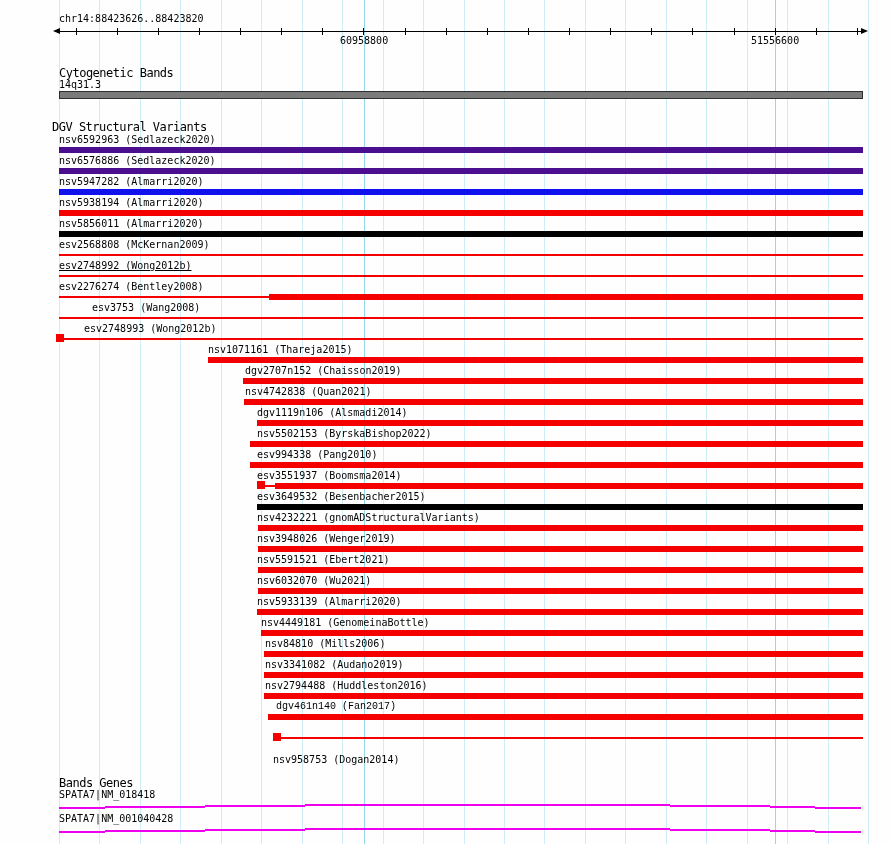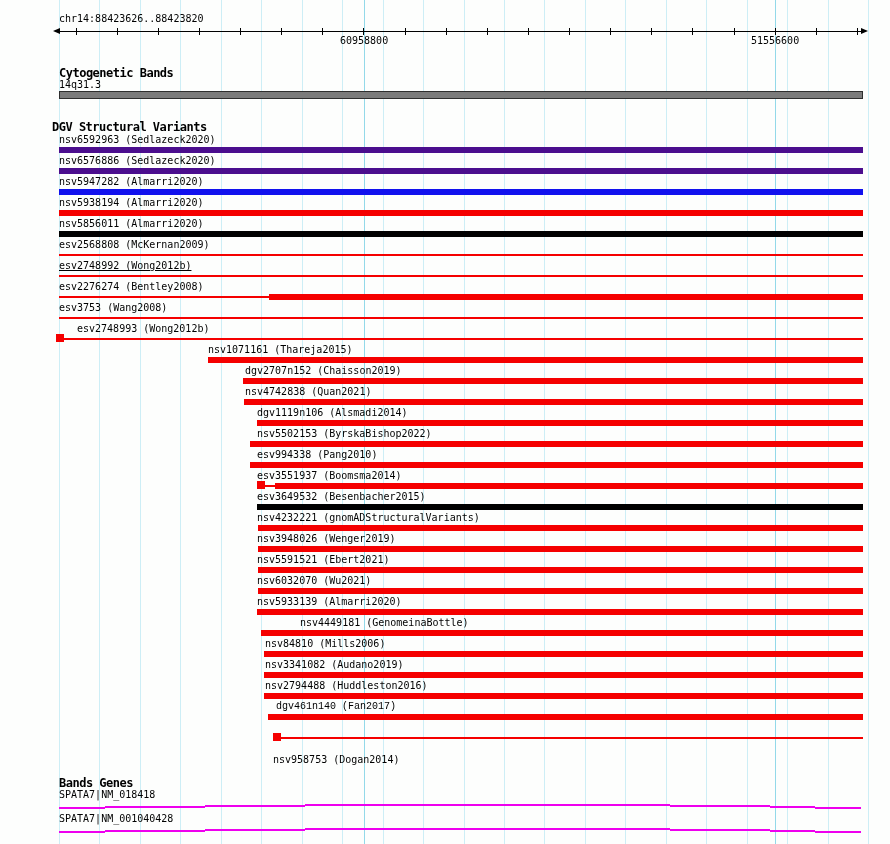--- a/index.html
+++ b/index.html
@@ -4,21 +4,21 @@
 <style>
   html,body{margin:0;padding:0;}
   body{
     width:890px;height:844px;position:relative;overflow:hidden;
     background:#fdfefd;
     font-family:"DejaVu Sans Mono","Liberation Mono",monospace;
   }
   .gridline{position:absolute;top:0;height:844px;width:1px;background:#cdeef6;z-index:0;}
   .gridline.dark{background:#93d9e9;}
   .txt{position:absolute;font-size:10px;line-height:11px;color:#000;white-space:pre;z-index:3;}
-  .hdr{position:absolute;font-size:12px;line-height:12px;font-weight:bold;color:#000;white-space:pre;letter-spacing:-0.5px;z-index:3;}
+  .hdr{position:absolute;font-size:12px;line-height:12px;font-weight:normal;color:#000;white-space:pre;letter-spacing:-0.5px;z-index:3;}
   .axisline{position:absolute;height:1px;background:#000;z-index:2;}
   .tick{position:absolute;width:1px;background:#000;z-index:2;}
   .arrow{position:absolute;width:0;height:0;z-index:2;}
   .arrow.left{border-top:3px solid transparent;border-bottom:3px solid transparent;border-right:7px solid #000;}
   .arrow.right{border-top:3px solid transparent;border-bottom:3px solid transparent;border-left:7px solid #000;}
   .cytoband{position:absolute;background:#7b7b7b;border:1px solid #2e2e2e;z-index:2;}
   .seg{position:absolute;z-index:2;}
 </style>
 </head>
 <body>
@@ -111,25 +111,25 @@
     <div style="position: absolute; left: 0px; top: 0px;">
       <div class="txt" style="left: 59px; top: 260px; text-decoration: underline;">esv2748992 (Wong2012b)</div>
       <div class="seg" style="left: 59px; width: 804px; background: rgb(245, 0, 0); top: 275px; height: 1.5px;"></div>
     </div>
     <div style="position: absolute; left: 0px; top: 0px;">
       <div class="txt" style="left: 59px; top: 281px;">esv2276274 (Bentley2008)</div>
       <div class="seg" style="left: 59px; width: 210px; background: rgb(245, 0, 0); top: 296px; height: 1.5px;"></div>
       <div class="seg" style="left: 269px; width: 594px; background: rgb(245, 0, 0); top: 294px; height: 6px;"></div>
     </div>
     <div style="position: absolute; left: 0px; top: 0px;">
-      <div class="txt" style="left: 59px; top: 302px;">esv3753 (Wang2008)</div>
+      <div class="txt" style="left: 59px; top: 302px; padding-left: 33px;">esv3753 (Wang2008)</div>
       <div class="seg" style="left: 59px; width: 804px; background: rgb(245, 0, 0); top: 317px; height: 1.5px;"></div>
     </div>
     <div style="position: absolute; left: 0px; top: 0px;">
-      <div class="txt" style="left: 59px; top: 323px; padding-left: 18px;">esv2748993 (Wong2012b)</div>
+      <div class="txt" style="left: 66px; top: 323px; padding-left: 18px;">esv2748993 (Wong2012b)</div>
       <div class="seg" style="left: 56px; width: 8px; background: rgb(245, 0, 0); top: 334px; height: 8px;"></div>
       <div class="seg" style="left: 64px; width: 799px; background: rgb(245, 0, 0); top: 338px; height: 1.5px;"></div>
     </div>
     <div style="position: absolute; left: 0px; top: 0px;">
       <div class="txt" style="left: 208px; top: 344px;">nsv1071161 (Thareja2015)</div>
       <div class="seg" style="left: 208px; width: 655px; background: rgb(245, 0, 0); top: 357px; height: 6px;"></div>
     </div>
     <div style="position: absolute; left: 0px; top: 0px;">
       <div class="txt" style="left: 245px; top: 365px;">dgv2707n152 (Chaisson2019)</div>
       <div class="seg" style="left: 243px; width: 620px; background: rgb(245, 0, 0); top: 378px; height: 6px;"></div>
@@ -174,21 +174,21 @@
     </div>
     <div style="position: absolute; left: 0px; top: 0px;">
       <div class="txt" style="left: 257px; top: 575px;">nsv6032070 (Wu2021)</div>
       <div class="seg" style="left: 258px; width: 605px; background: rgb(245, 0, 0); top: 588px; height: 6px;"></div>
     </div>
     <div style="position: absolute; left: 0px; top: 0px;">
       <div class="txt" style="left: 257px; top: 596px;">nsv5933139 (Almarri2020)</div>
       <div class="seg" style="left: 257px; width: 606px; background: rgb(245, 0, 0); top: 609px; height: 6px;"></div>
     </div>
     <div style="position: absolute; left: 0px; top: 0px;">
-      <div class="txt" style="left: 261px; top: 617px; padding-left: 39px;">nsv4449181 (GenomeinaBottle)</div>
+      <div class="txt" style="left: 261px; top: 617px;">nsv4449181 (GenomeinaBottle)</div>
       <div class="seg" style="left: 261px; width: 602px; background: rgb(245, 0, 0); top: 630px; height: 6px;"></div>
     </div>
     <div style="position: absolute; left: 0px; top: 0px;">
       <div class="txt" style="left: 265px; top: 638px;">nsv84810 (Mills2006)</div>
       <div class="seg" style="left: 264px; width: 599px; background: rgb(245, 0, 0); top: 651px; height: 6px;"></div>
     </div>
     <div style="position: absolute; left: 0px; top: 0px;">
       <div class="txt" style="left: 265px; top: 659px;">nsv3341082 (Audano2019)</div>
       <div class="seg" style="left: 264px; width: 599px; background: rgb(245, 0, 0); top: 672px; height: 6px;"></div>
     </div>

